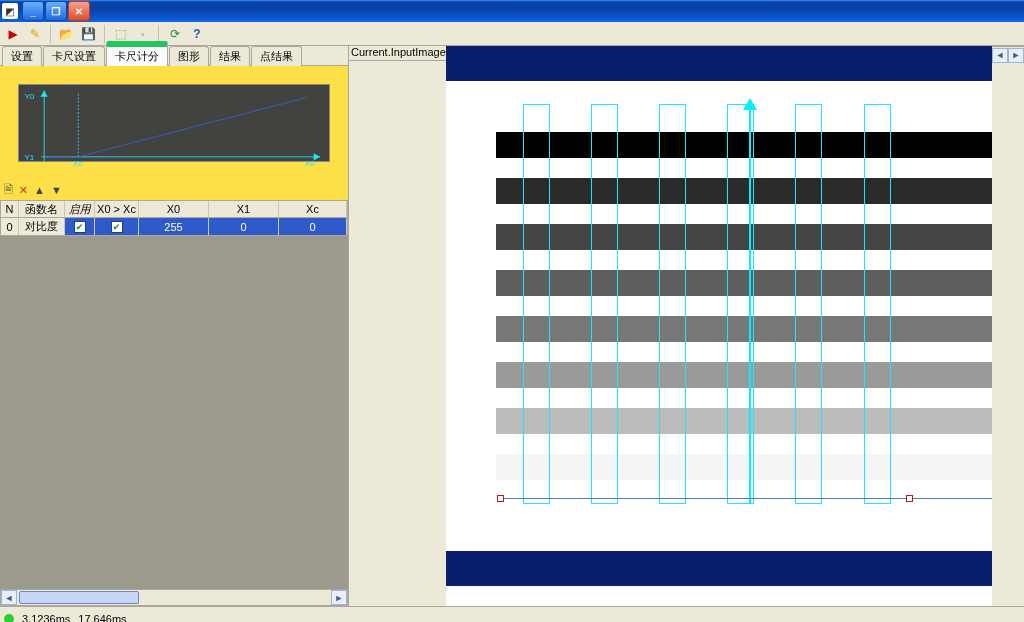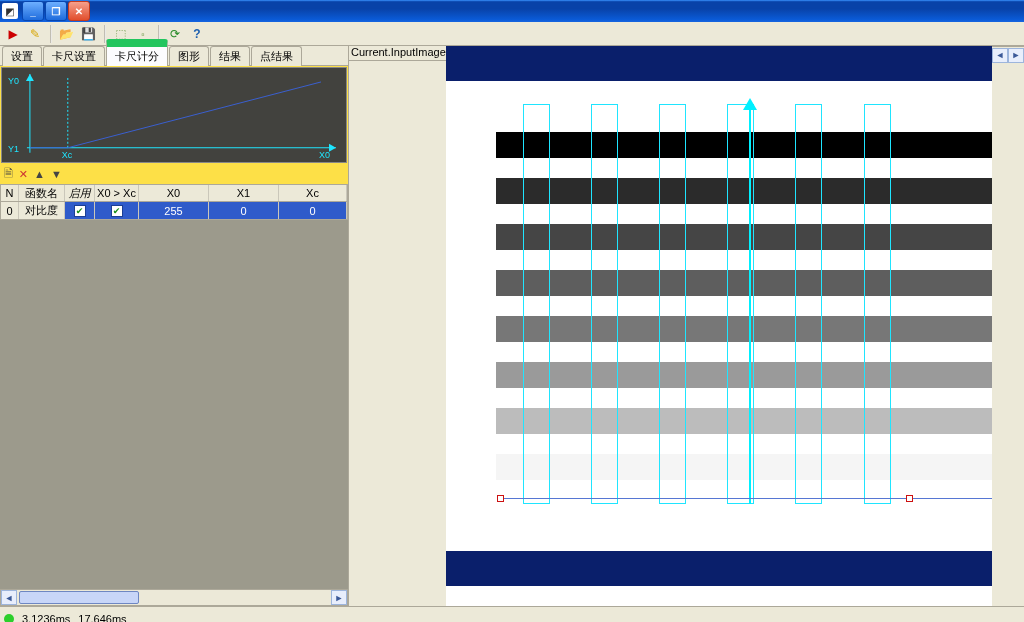--- a/index.html
+++ b/index.html
@@ -19,24 +19,24 @@
 .tsep { width:2px; height:18px; background:linear-gradient(to right,#aca899,#fff); margin:0 2px;}
 
 
 .main { display:flex; height:calc(622px - 22px - 24px - 16px); }
 .leftpane { width:349px; border-right:1px solid #aca899; display:flex; flex-direction:column; background:#fde047; }
 .rightpane { flex:1; display:flex; flex-direction:row; background:#ece9d8; }
 
 
 .tabs { height:20px; display:flex; align-items:flex-end; padding-left:2px; background:#ece9d8; border-bottom:1px solid #aca899; }
 .tab { padding:2px 8px; border:1px solid #aca899; border-bottom:none; background:#ece9d8; margin-right:1px; font-size:11px; border-radius:3px 3px 0 0; position:relative; top:1px;}
-.tab.active { background:#fcfcfe; border-top:8px solid #22c55e; }
-
-
-.graph { height:96px; background:#42423e; position:relative; margin:1px; border:1px solid #888;}
+.tab.active { background:#fcfcfe; border-top:6px solid #22c55e; }
+
+
+.graph { height:78px; background:#42423e; position:relative; margin:18px; border:1px solid #888;}
 .graph svg { position:absolute; inset:0; }
 
 
 .gridbar { height:20px; display:flex; align-items:center; gap:6px; padding:0 4px;}
 .gridbar .ic { font-size:11px; color:#444;}
 
 
 .gridhdr { display:flex; height:18px; background:#ece9d8; border:1px solid #aca899; }
 .gridhdr .col, .gridrow .col { border-right:1px solid #cac7ba; display:flex; align-items:center; justify-content:center; font-size:11px; }
 .gridrow { display:flex; height:18px; background:#2f5bca; color:#fff; border:1px solid #aca899; border-top:none;}

